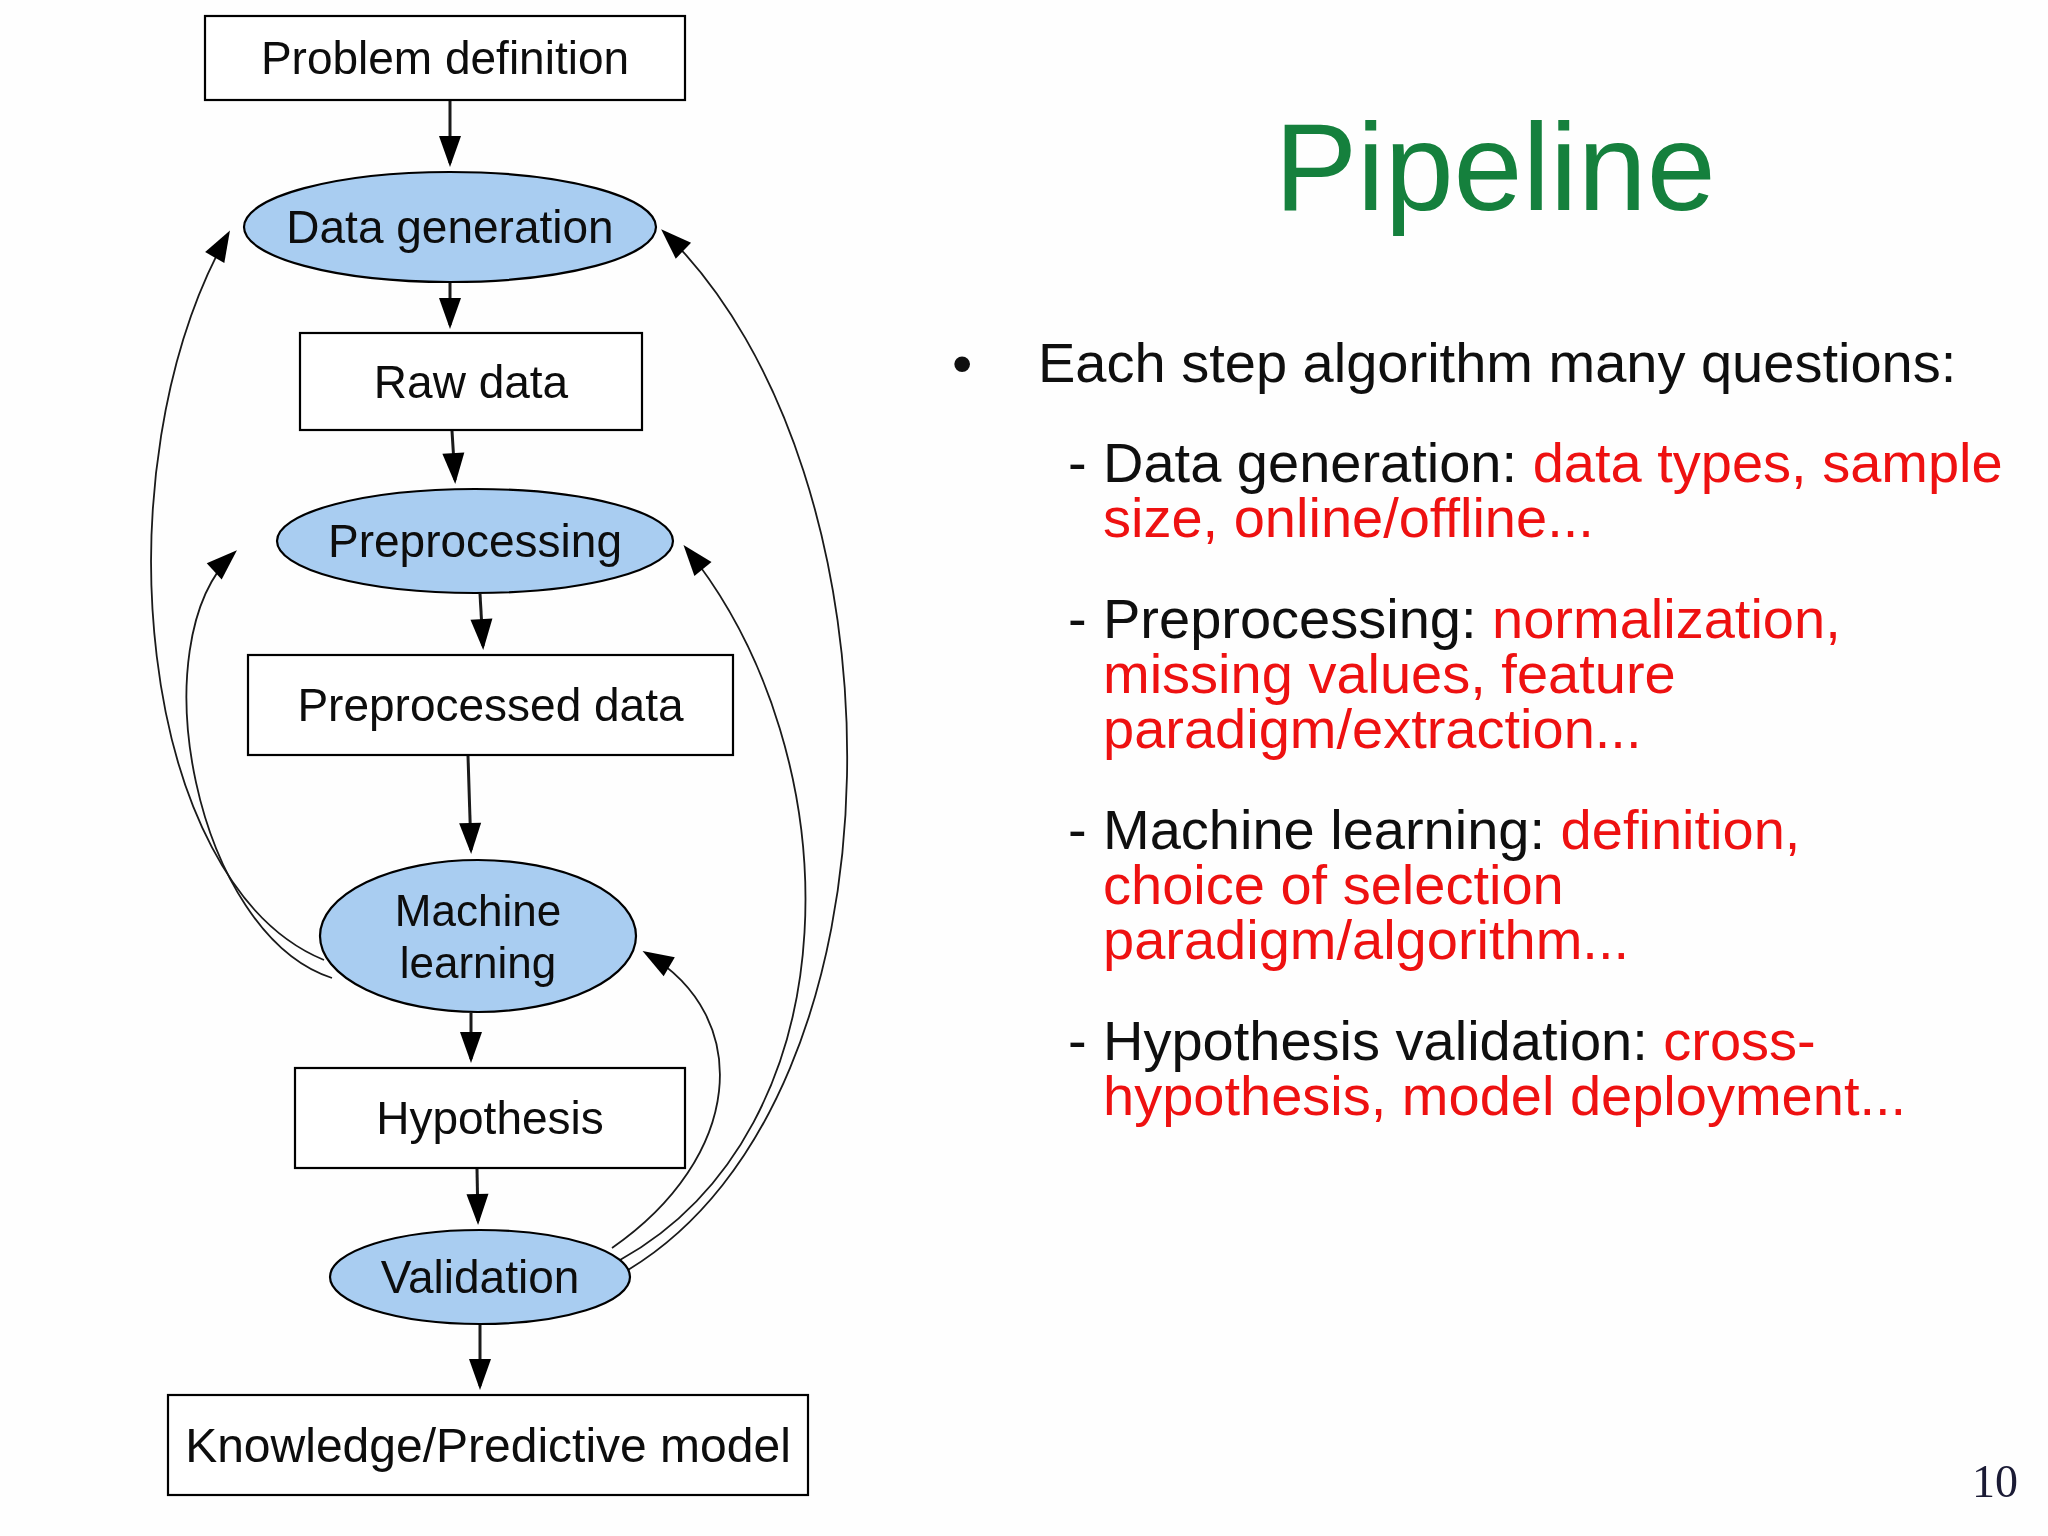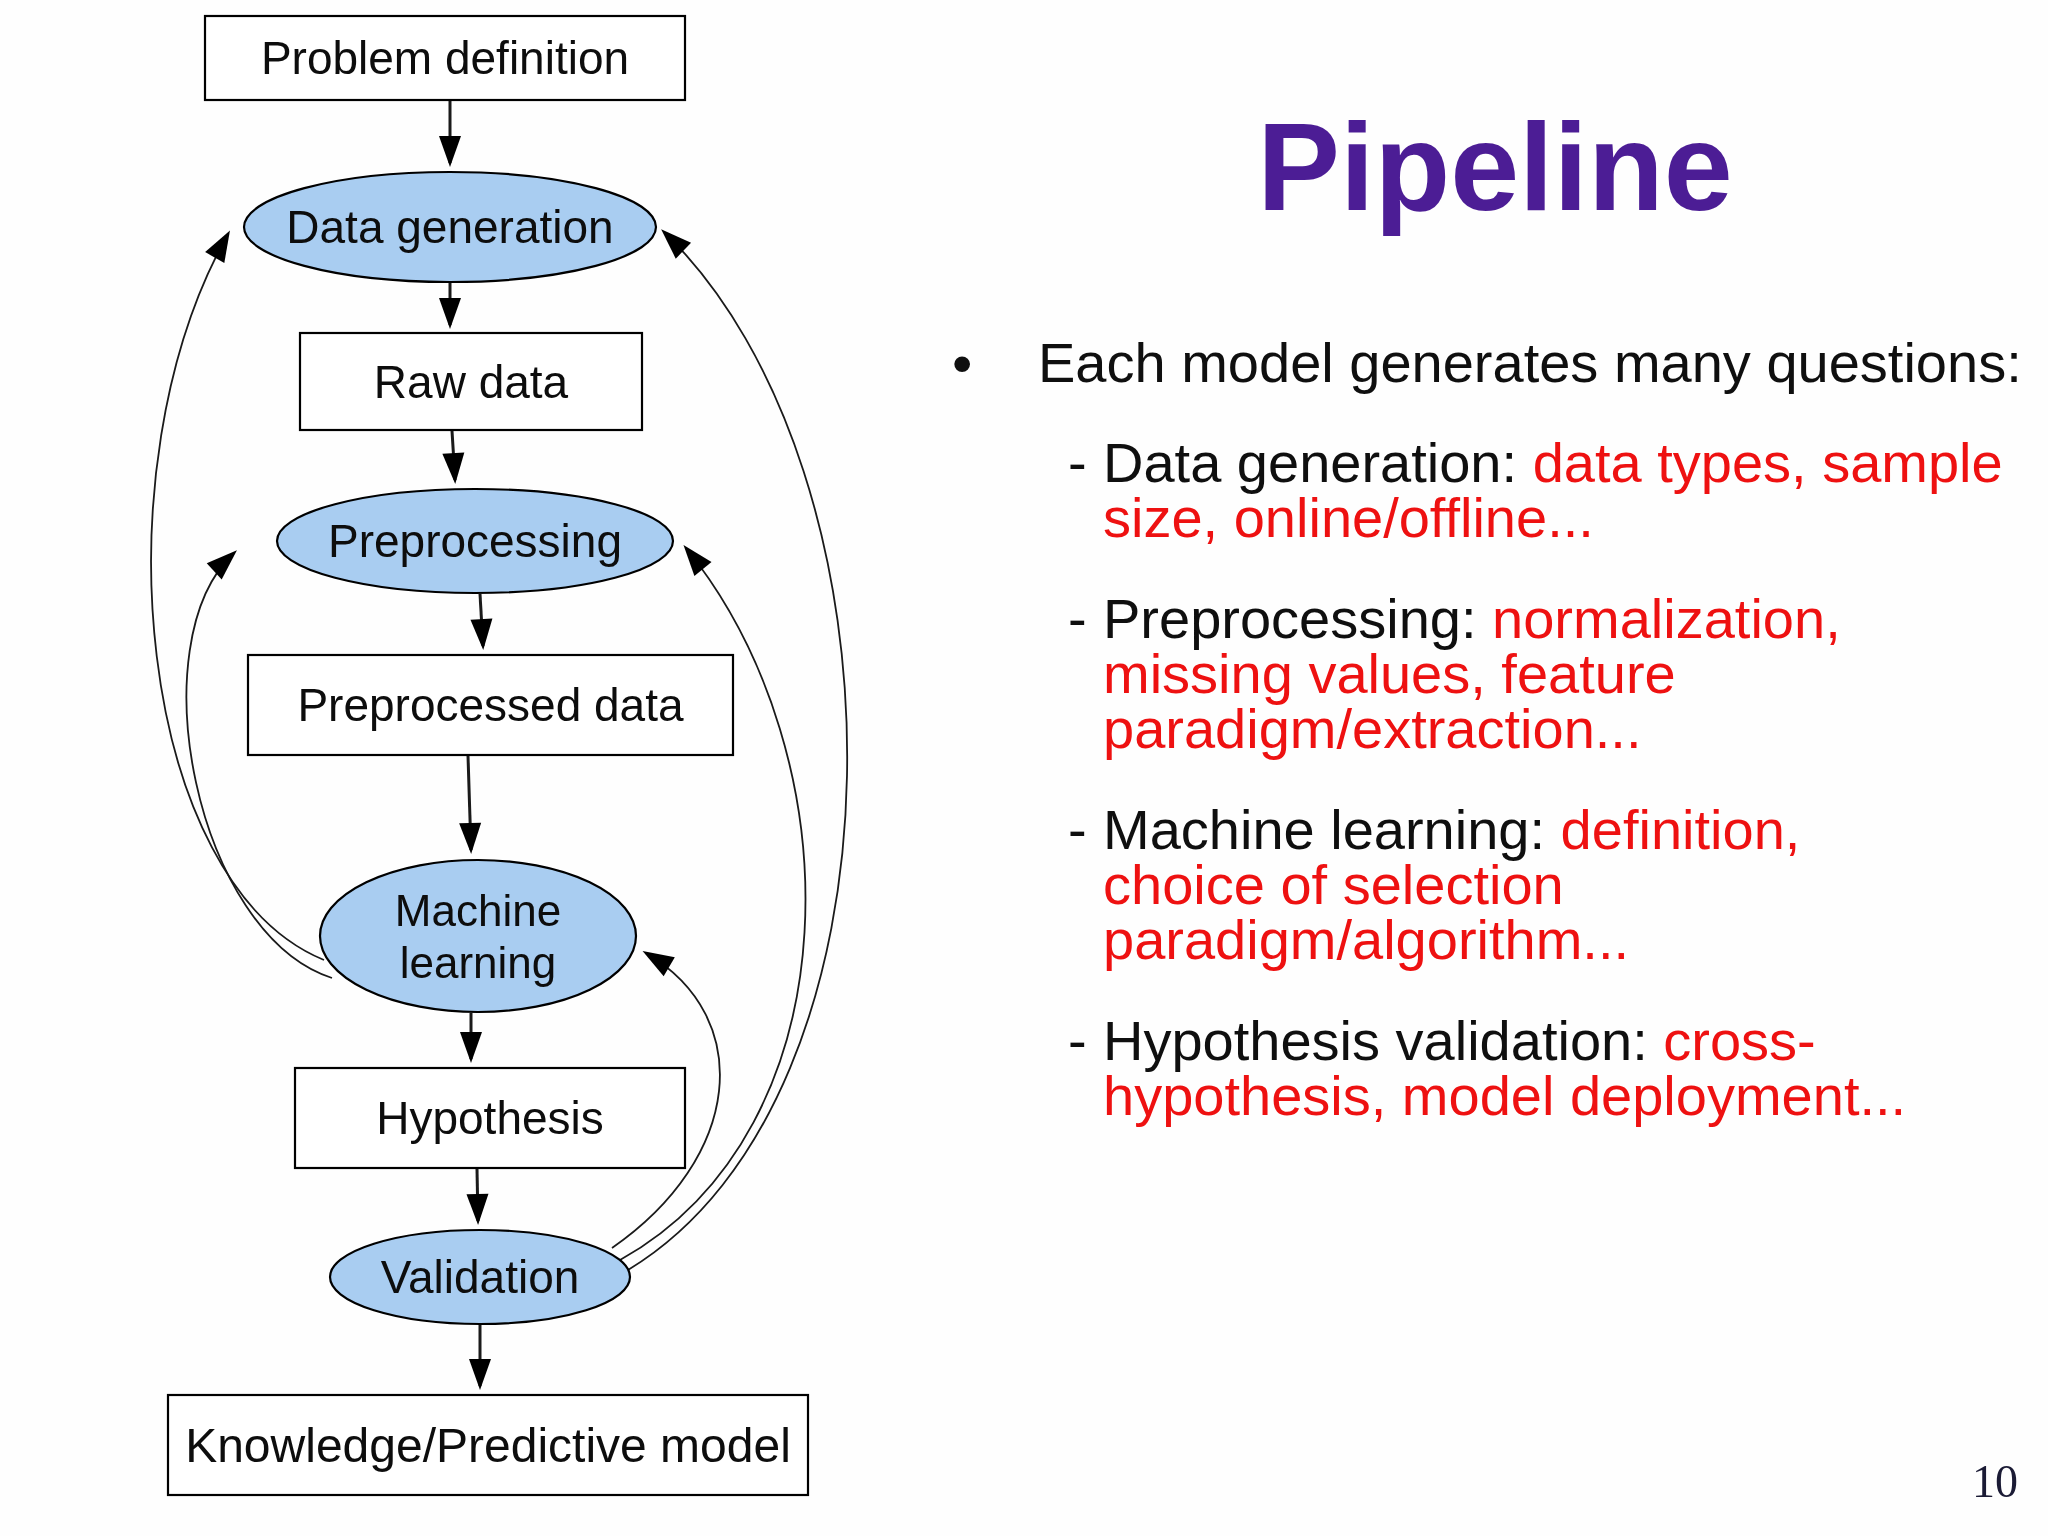--- a/index.html
+++ b/index.html
@@ -6,21 +6,21 @@
   body{
     width:2048px;height:1536px;position:relative;overflow:hidden;
     background:#fefefe;
     font-family:"Liberation Sans", sans-serif;
     color:#0f0f0f;
   }
   #flowchart{position:absolute;left:0;top:0;}
   .node-label{font-family:"Liberation Sans",sans-serif;fill:#0d0d0d;}
   .slide-title{
     position:absolute;left:1495px;top:105px;transform:translateX(-50%);
-    font-size:124px;line-height:1;font-weight:700;color:#4c1d95;white-space:nowrap;
+    font-size:124px;line-height:1;font-weight:400;color:#15803d;white-space:nowrap;
   }
   .bullet-line{
     position:absolute;left:952px;top:335px;display:flex;
     font-size:56px;line-height:55px;white-space:nowrap;color:#0f0f0f;
   }
   .bullet-line .dot{width:86px;font-size:58px;}
   .sub-item{
     position:absolute;left:1103px;width:960px;
     font-size:56px;line-height:55px;color:#0f0f0f;
   }
@@ -93,21 +93,21 @@
         <rect x="168" y="1395" width="640" height="100" fill="#ffffff" stroke="#000000" stroke-width="2.2"></rect>
         <text class="node-label" text-anchor="middle" font-size="48" x="488" y="1462">Knowledge/Predictive model</text>
       </g>
     </g>
 </svg>
 
 <div class="slide-title">Pipeline</div>
 
 <div class="bullet-line">
   <span class="dot">•</span>
-  <span>Each model generates many questions:</span>
+  <span>Each step algorithm many questions:</span>
 </div>
 
 <div id="sub-items">
     <div class="sub-item" style="top: 435px;">
       <span class="dash">-</span>
       <div class="tline"><span>Data generation: </span><span class="seg-red">data types, sample</span></div>
       <div class="tline"><span class="seg-red">size, online/offline...</span></div>
     </div>
     <div class="sub-item" style="top: 591px;">
       <span class="dash">-</span>

